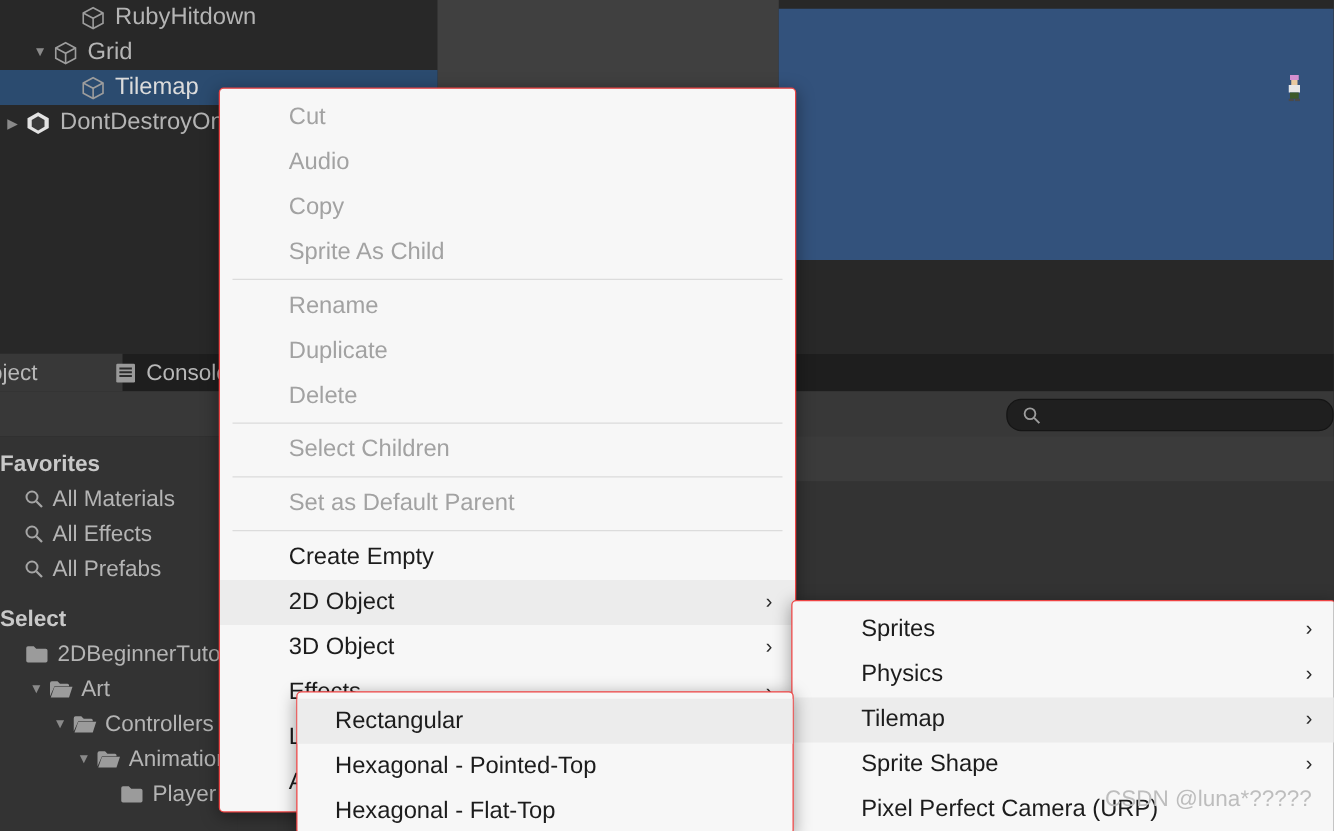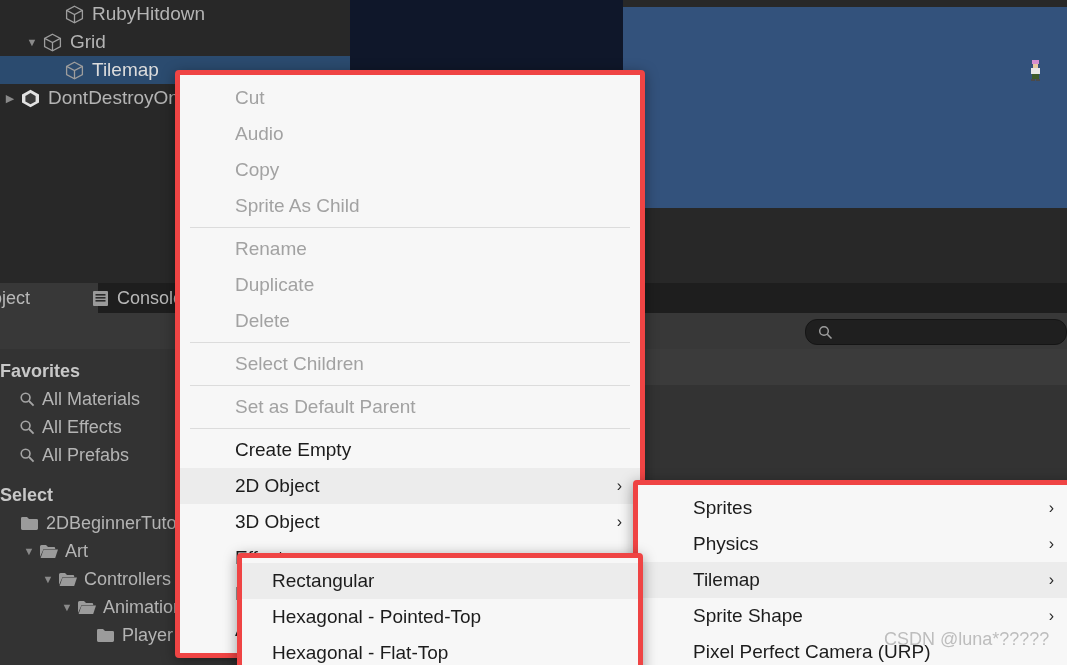--- a/index.html
+++ b/index.html
@@ -3,21 +3,21 @@
 <meta charset="utf-8">
 <style>
   html,body{margin:0;padding:0;}
   body{
     width:1067px;height:665px;overflow:hidden;position:relative;
     background:#282828;
     font-family:"Liberation Sans","DejaVu Sans",sans-serif;
     -webkit-font-smoothing:antialiased;
   }
   
-  .editor{position:absolute;inset:0;background:#0f172a;}
+  .editor{position:absolute;inset:0;background:#404040;}
 
   
   .hierarchy{position:absolute;left:0;top:0;width:350px;height:283px;background:#282828;}
   .hrow{height:28px;display:flex;align-items:center;color:#b4b4b4;font-size:19px;white-space:nowrap;}
   .hrow.sel{background:#2b4b6f;color:#dcdcdc;}
   .tw{width:20px;display:inline-block;text-align:center;color:#8a8a8a;font-size:11px;flex:0 0 20px;}
   .cube{display:inline-block;flex:0 0 auto;margin-right:7px;}
   .unityicon{display:inline-block;flex:0 0 auto;margin-right:7px;}
 
   
@@ -47,21 +47,21 @@
                border:1px solid #3f3f3f;overflow:hidden;}
   .playbtn{position:absolute;left:68px;top:30px;width:33px;height:33px;border-radius:50%;
            background:#b6b6b6;display:flex;align-items:center;justify-content:center;}
   .playtri{width:0;height:0;border-left:12px solid #4a4a4a;border-top:7px solid transparent;
            border-bottom:7px solid transparent;margin-left:4px;}
 
   .prow{height:28px;display:flex;align-items:center;color:#b4b4b4;font-size:18px;white-space:nowrap;}
   .prow.hdr{font-weight:bold;color:#c8c8c8;}
 
   
-  .menu{position:absolute;background:#f7f7f7;border:5px solid #ef4444;border-radius:4px;
+  .menu{position:absolute;background:#f7f7f7;border:1px solid #ef4444;border-radius:4px;
         box-shadow:0 3px 14px rgba(0,0,0,.38);}
   .menu.m1{left:175px;top:70px;width:460px;}
   .menu.m2{left:633px;top:480px;width:434px;}
   .menu.m3{left:237px;top:553px;width:396px;}
   .mi{height:36px;display:flex;align-items:center;padding-left:55px;padding-right:20px;
       font-size:19px;color:#1c1c1c;position:relative;}
   .m3 .mi{padding-left:30px;}
   .mi.disabled{color:#a2a2a2;}
   .mi.hl{background:#ececec;}
   .mi .arrow{position:absolute;right:18px;font-size:16px;color:#2b2b2b;}

